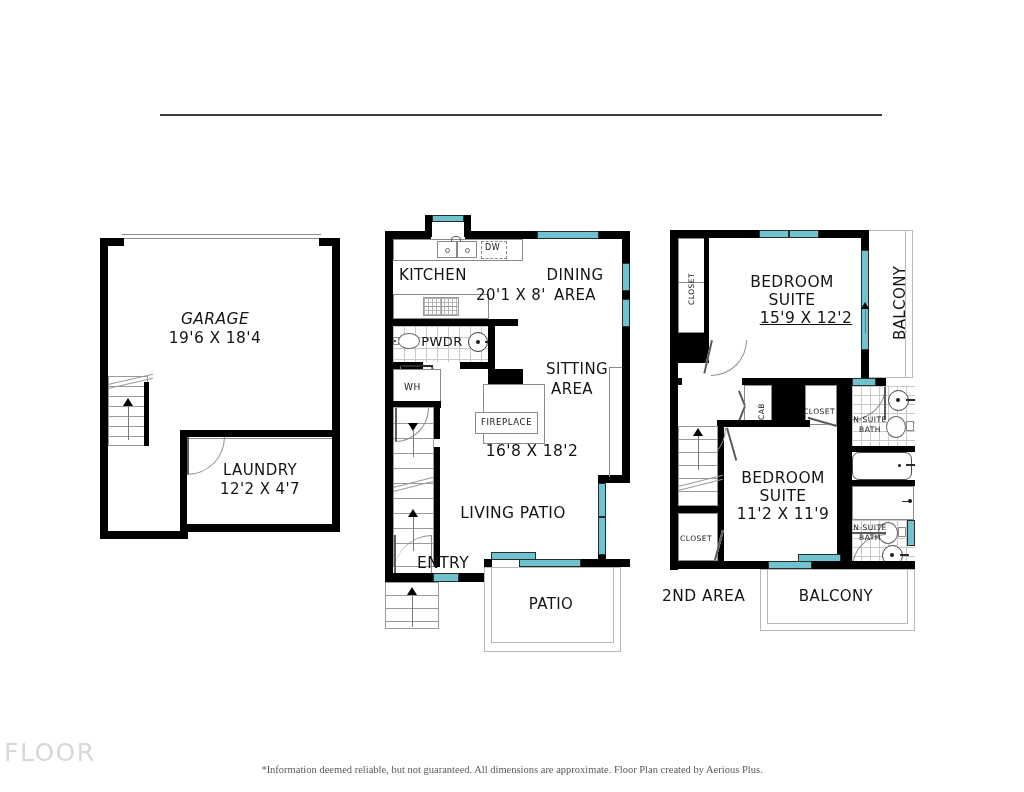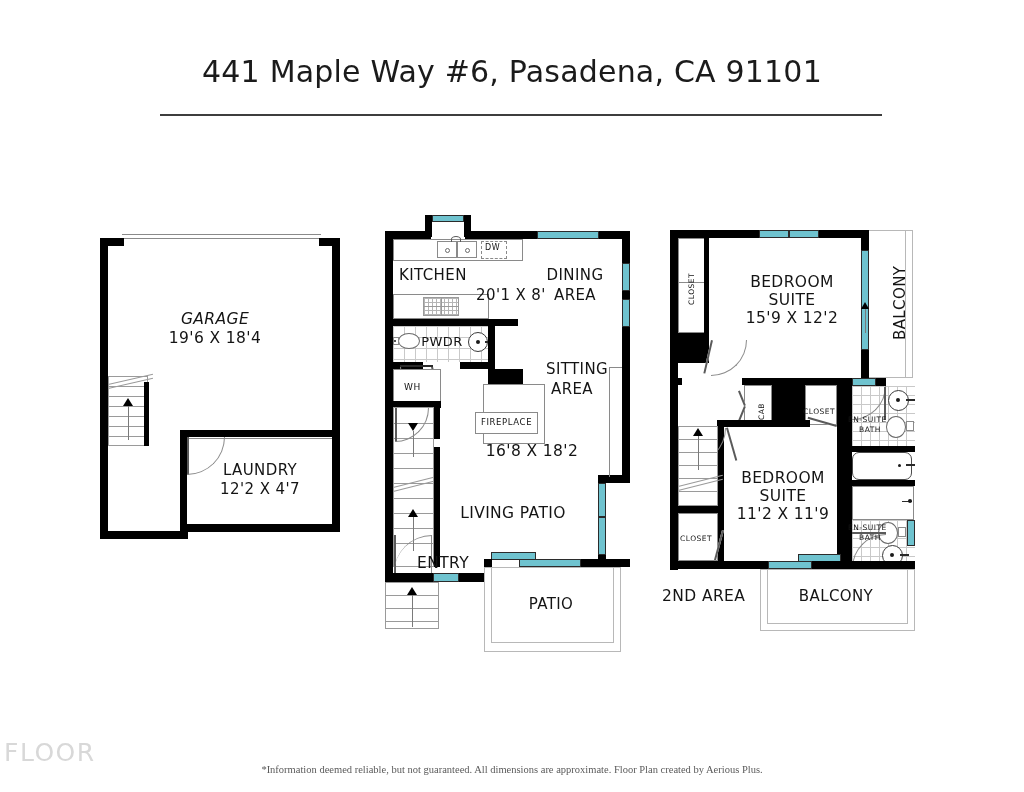--- a/index.html
+++ b/index.html
@@ -225,21 +225,20 @@
     font-family: "Liberation Serif", serif;
     font-size: 10.5px;
     color: #5a5a5a;
     white-space: nowrap;
   }
 </style>
 </head>
 <body>
 
 <div id="header-block">
-  <div id="page-title">441 Maple Way #6, Pasadena, CA 91101</div>
   <div id="title-rule"></div>
 </div>
 
 <div id="plans">
 
   <div class="plan" id="garage-plan" style="left:100px; top:234px; width:240px; height:305px;">
 
     <div class="tw" style="left:22px; top:0px; width:199px; height:1px;"></div>
     <div class="tw" style="left:22px; top:4px; width:199px; height:1px;"></div>
 
@@ -433,21 +432,21 @@
     <div class="w" style="left:191px; top:120px; width:8px; height:28px;"></div>
     <div class="arrow-up" style="left:191px; top:72px; border-left-width:4px; border-right-width:4px; border-bottom-width:7px;"></div>
     <div class="arrow-stem" style="left:195px; top:79px; height:24px;"></div>
 
     <div class="slab" style="left:199px; top:0px; width:44px; height:148px; border-left:none;"></div>
     <div class="slab" style="left:199px; top:0px; width:37px; height:148px; border-left:none;"></div>
     <div class="lbl lbl-lg vert" style="left:222px; top:110px;">BALCONY</div>
 
     <div class="lbl lbl-xl center" style="left:122px; top:44px;">BEDROOM</div>
     <div class="lbl lbl-xl center" style="left:122px; top:62px;">SUITE</div>
-    <div class="lbl lbl-xl center" style="left:122px; top:80px;">15'9 X 12'2</div>
+    <div class="lbl lbl-xl center" style="left:136px; top:80px;text-decoration:underline;">15'9 X 12'2</div>
 
     <div class="w" style="left:72px; top:148px; width:56px; height:7px;"></div>
     <div class="w" style="left:135px; top:148px; width:40px; height:7px;"></div>
     <div class="w" style="left:0px; top:148px; width:12px; height:7px;"></div>
     <div class="w" style="left:175px; top:148px; width:7px; height:8px;"></div>
     <div class="win" style="left:182px; top:148px; width:24px; height:8px;"></div>
     <div class="w" style="left:206px; top:148px; width:10px; height:8px;"></div>
 
     <div class="w" style="left:100px; top:148px; width:35px; height:48px;"></div>
     <div class="thinbox" style="left:74px; top:155px; width:28px; height:42px;"></div>

